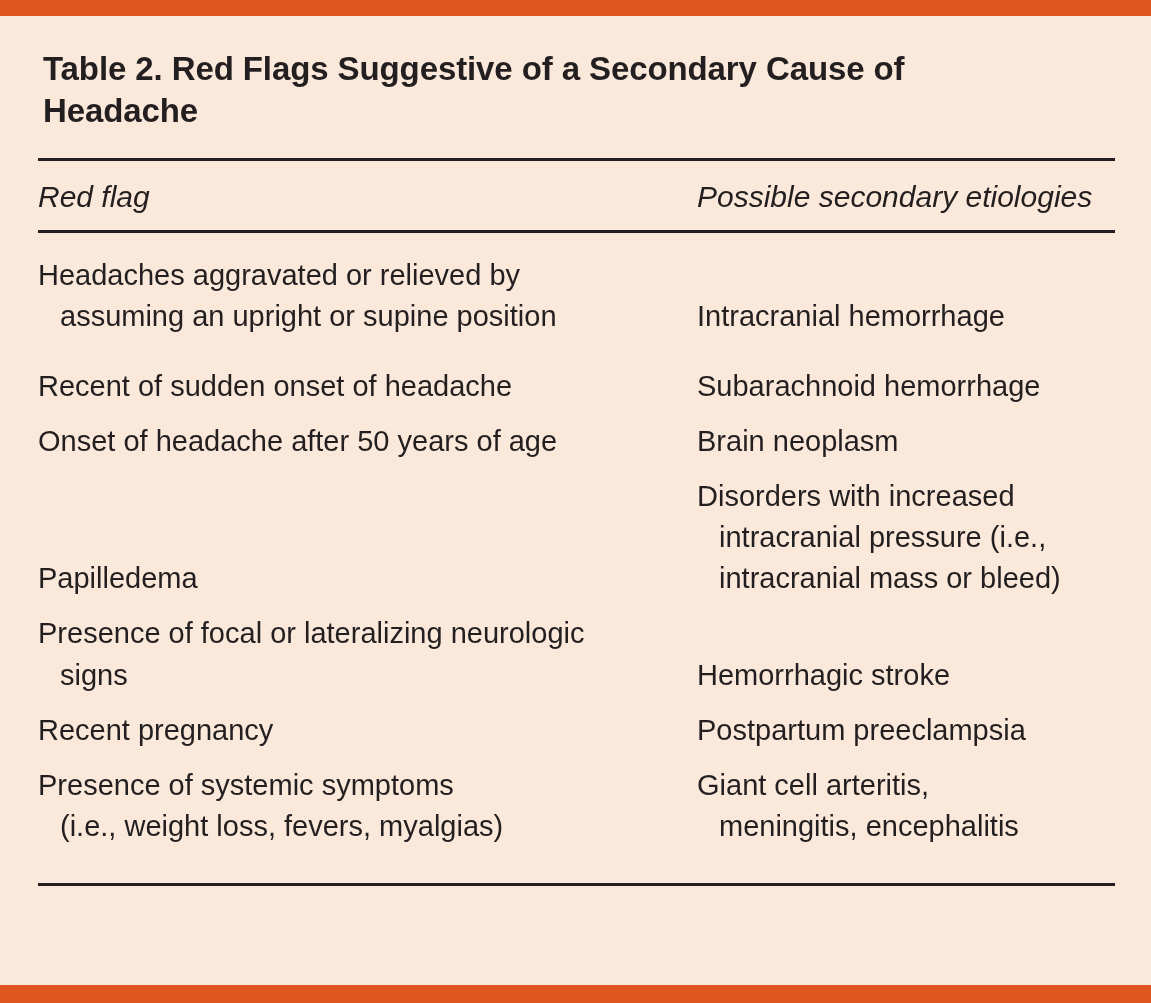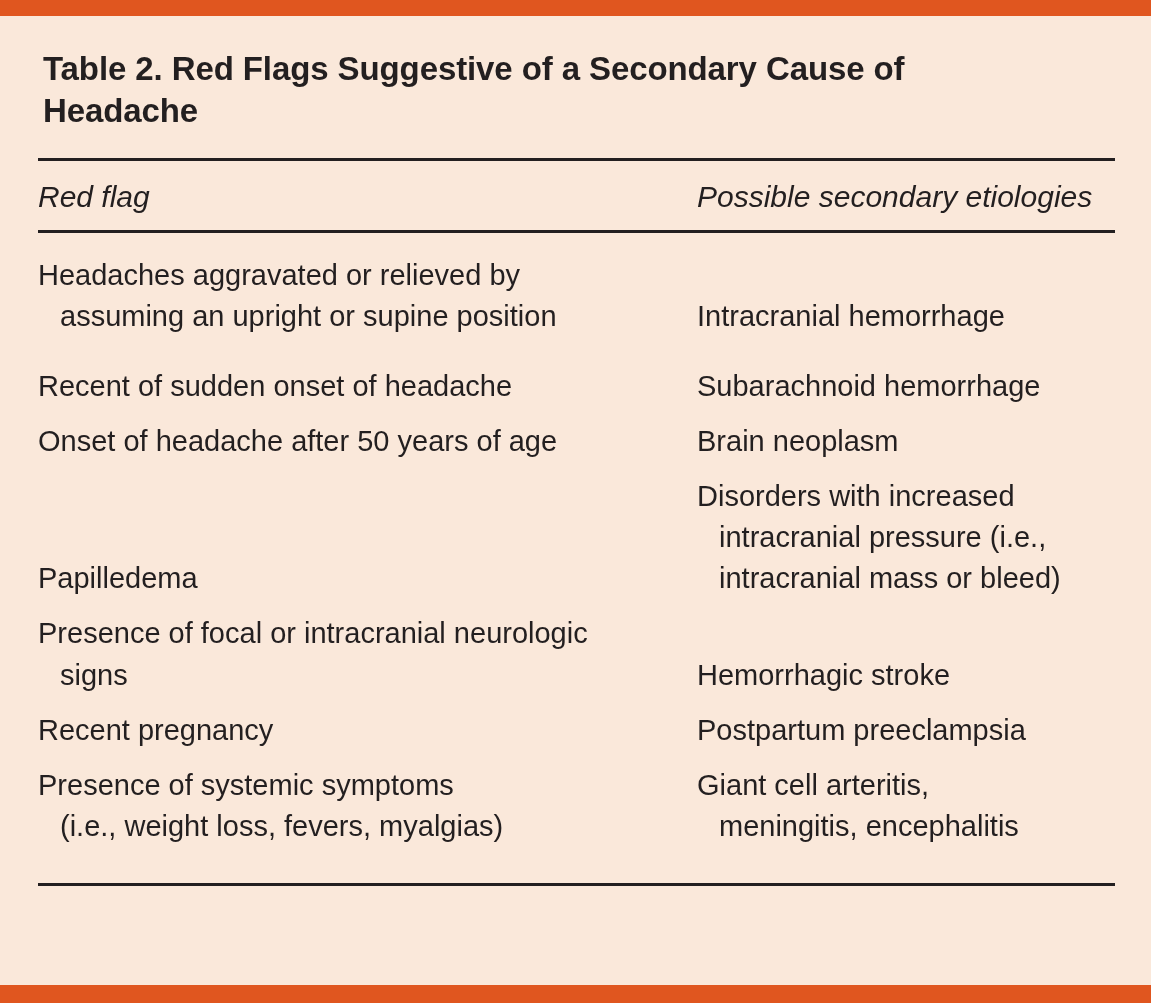--- a/index.html
+++ b/index.html
@@ -170,21 +170,21 @@
         </div>
         <div class="col-right">
           <div class="cell">Disorders with increased
 intracranial pressure (i.e.,
 intracranial mass or bleed)</div>
         </div>
       </div>
 
       <div class="grid-row data-row">
         <div class="col-left">
-          <div class="cell">Presence of focal or intracranial neurologic
+          <div class="cell">Presence of focal or lateralizing neurologic
 signs</div>
         </div>
         <div class="col-right">
           <div class="cell">Hemorrhagic stroke</div>
         </div>
       </div>
 
       <div class="grid-row data-row">
         <div class="col-left">
           <div class="cell">Recent pregnancy</div>

